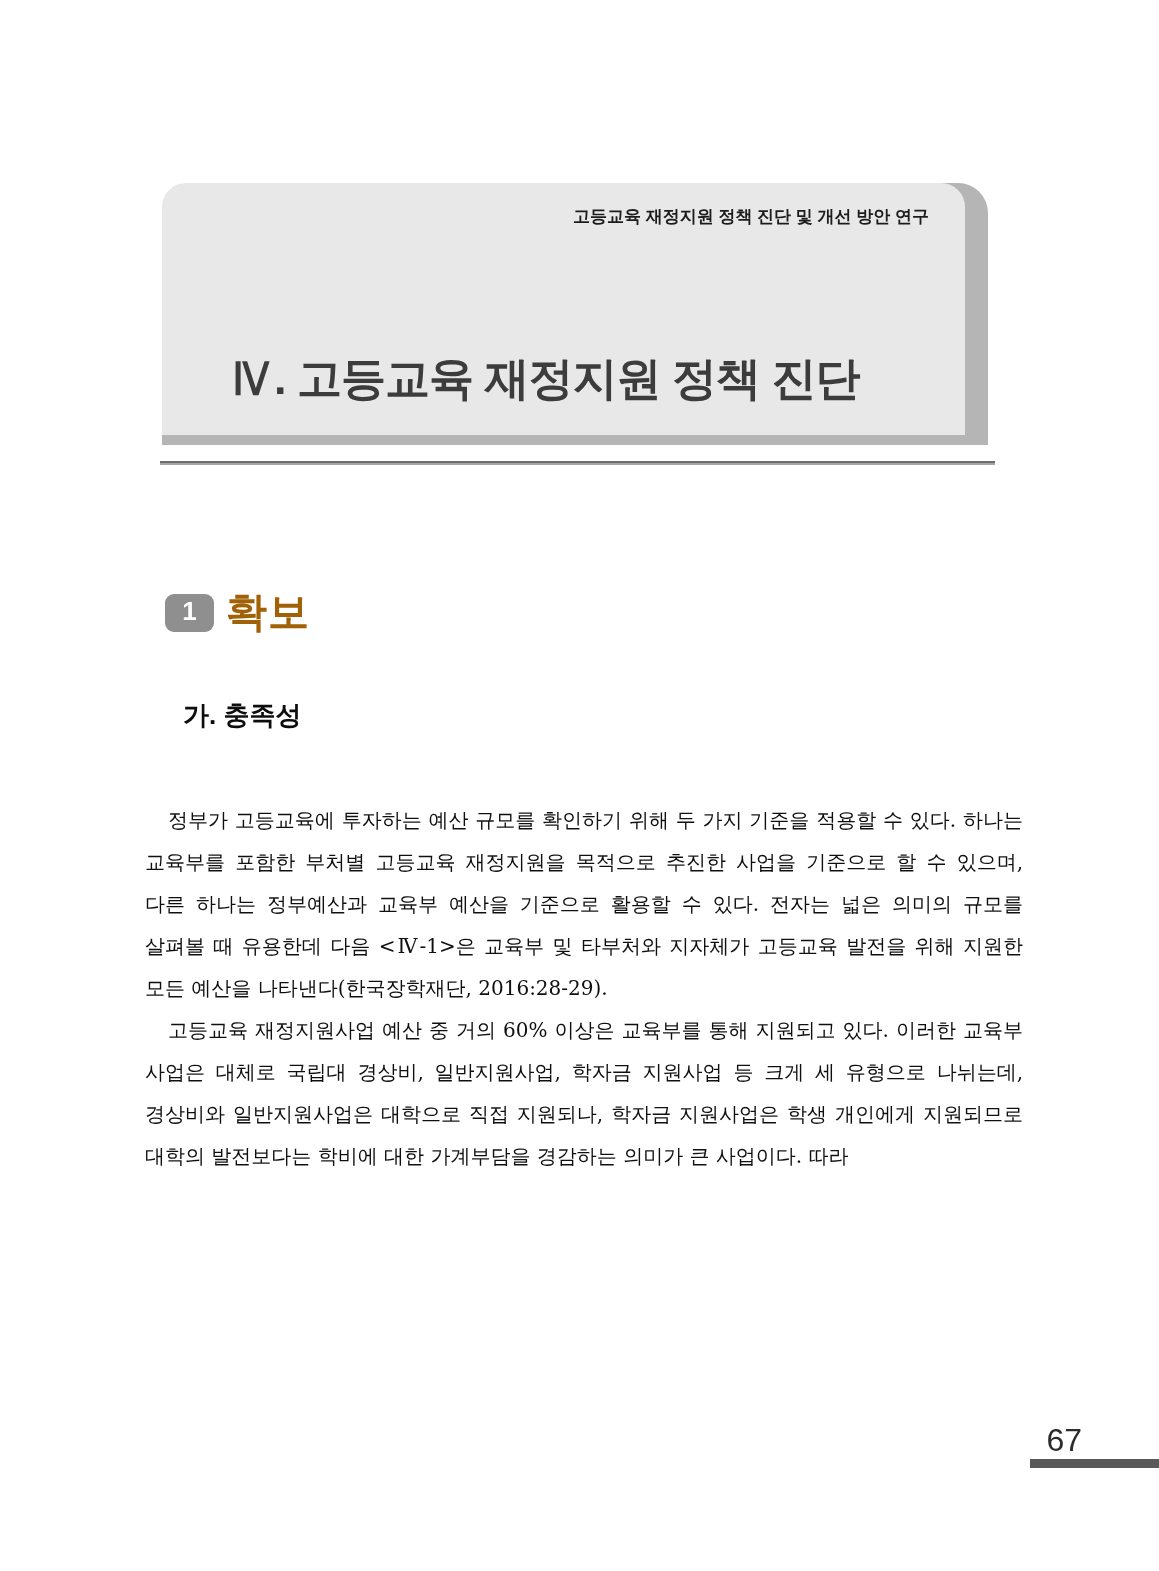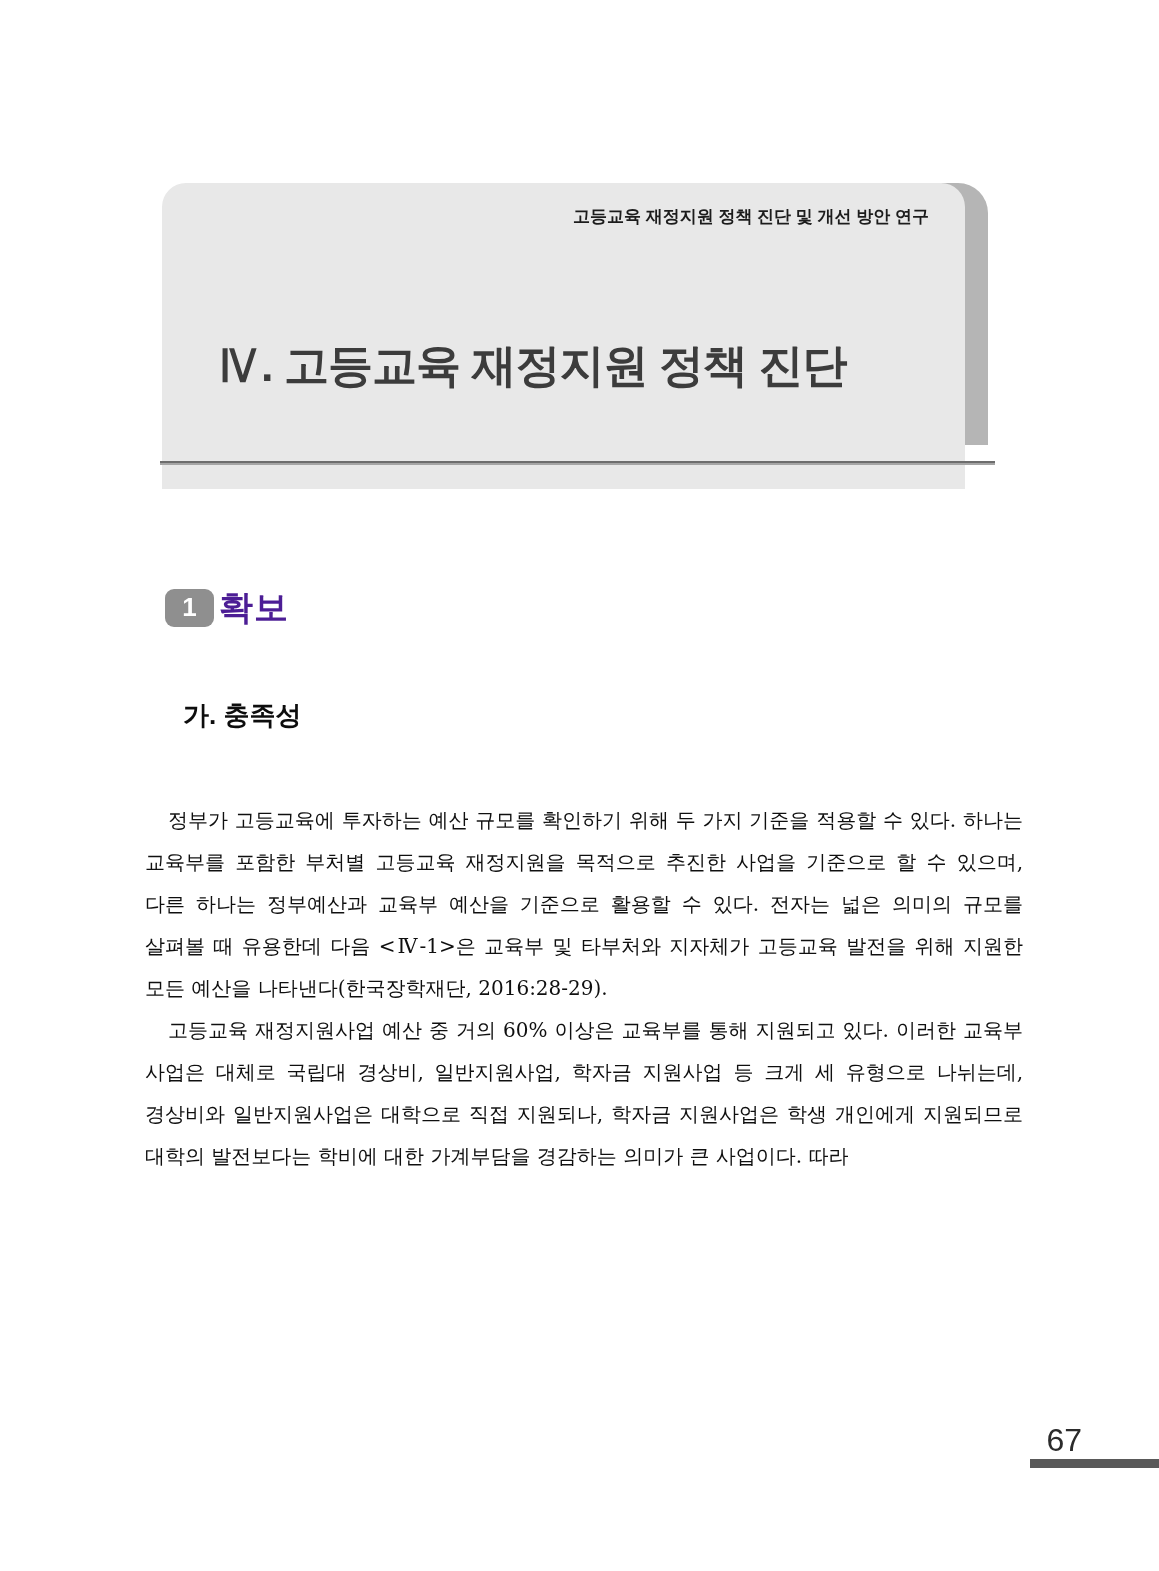--- a/index.html
+++ b/index.html
@@ -29,39 +29,39 @@
     width: 826px;
     height: 262px;
     background: #b5b5b5;
     border-radius: 30px 30px 0 0;
   }
   .chapter-box {
     position: absolute;
     left: 0;
     top: 0;
     width: 803px;
-    height: 306px;
+    height: 252px;
     background: #e8e8e8;
     border-radius: 24px 24px 0 0;
   }
   .running-title {
     position: absolute;
     top: 22px;
     right: 36px;
     font-size: 17px;
     font-weight: bold;
     color: #1c1c1c;
     letter-spacing: 0px;
     white-space: nowrap;
   }
   .chapter-title {
     position: absolute;
     left: 52px;
     top: 150px;
-    margin: 3px;
+    margin: 16px;
     font-size: 45px;
     font-weight: bold;
     color: #3c3c3c;
     letter-spacing: -1px;
     white-space: nowrap;
   }
 
   
   .header-divider {
     position: absolute;
@@ -88,24 +88,24 @@
     color: #ffffff;
     font-size: 26px;
     font-weight: bold;
     display: flex;
     align-items: center;
     justify-content: center;
     box-sizing: border-box;
     padding-bottom: 2px;
   }
   .section-title {
-    margin-left: 5px;
-    font-size: 34px;
+    margin-left: 12px;
+    font-size: 41px;
     font-weight: bold;
-    color: #4c1d95;
+    color: #a16207;
     letter-spacing: 1px;
   }
 
   
   .subsection-heading {
     position: absolute;
     left: 171px;
     top: 686px;
     margin: 12px;
     font-size: 26px;

